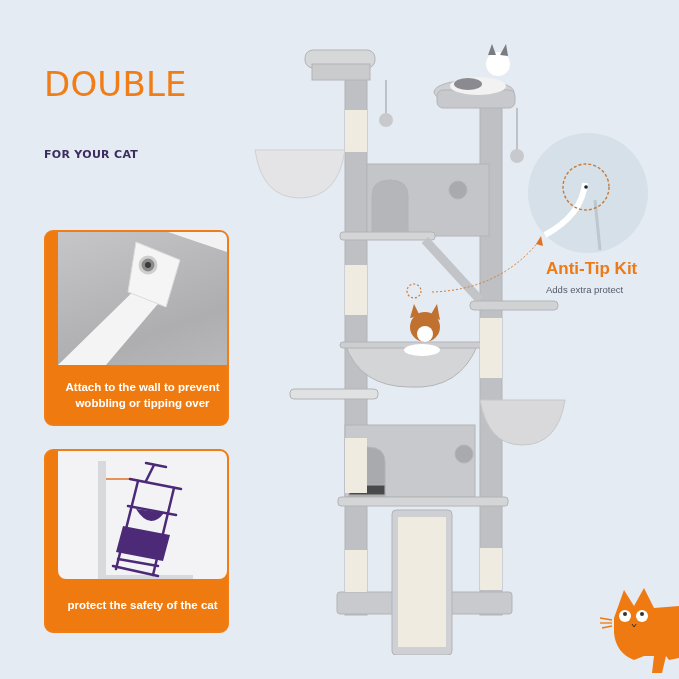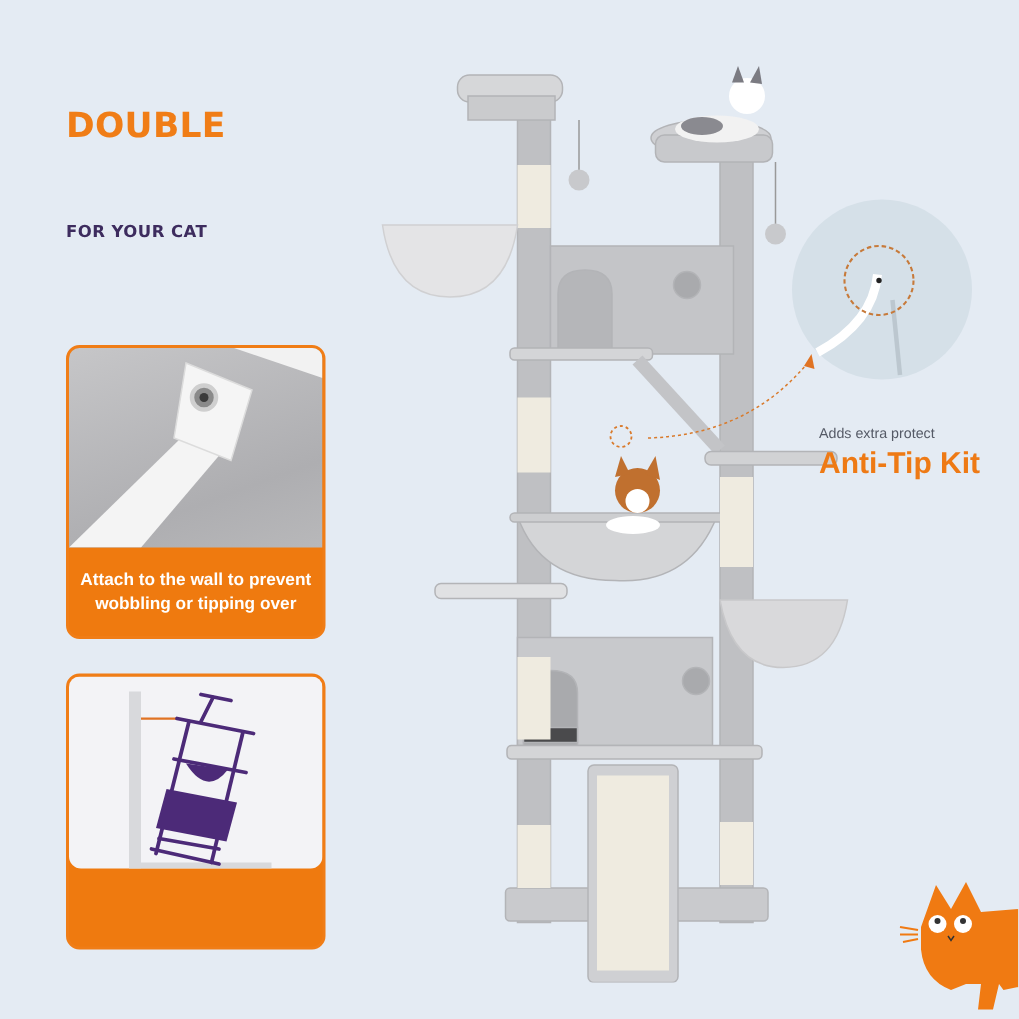--- a/index.html
+++ b/index.html
@@ -1,29 +1,29 @@
 <!DOCTYPE html>
 <html><head>
 <meta charset="utf-8">
 <style>
   html,body{margin:0;padding:0;}
   body{width:679px;height:679px;overflow:hidden;background:#e4ebf3;font-family:"Liberation Sans",sans-serif;position:relative;}
   .abs{position:absolute;}
-  .headline{left:44px;top:66px;color:#f07d16;font-weight:700;font-size:23px;line-height:37px;letter-spacing:0.2px;font-family:"DejaVu Sans",sans-serif;}
+  .headline{left:44px;top:66px;color:#f07d16;font-weight:400;font-size:34px;line-height:37px;letter-spacing:0.2px;font-family:"DejaVu Sans",sans-serif;}
   .subhead{left:44px;top:148px;color:#3d2c5e;font-weight:700;font-size:11px;letter-spacing:0.3px;font-family:"DejaVu Sans",sans-serif;}
-  .panel{left:44px;width:169px;border:2px solid #f07d16;border-radius:9px;overflow:hidden;background:#ef7a0f;}
+  .panel{left:44px;width:169px;border:2px solid #f07d16;border-radius:9px;overflow:hidden;background:#ef7a0f;padding-left:12px;}
   .panel .img{position:relative;width:100%;}
   .panel .cap{color:#fff;font-weight:700;font-size:11.5px;text-align:center;line-height:16px;display:flex;align-items:center;justify-content:center;}
   .p1{top:230px;height:192px;}
   .p1 .img{height:133px;background:linear-gradient(160deg,#c6c6c8,#aeaeb1 70%,#b8b8ba);}
   .p1 .cap{height:59px;}
   .p2{top:449px;height:180px;}
   .p2 .img{height:128px;background:#f3f3f6;border-radius:0 0 8px 8px;}
   .p2 .cap{height:52px;}
-  .kit-title{left:546px;top:259px;color:#ee7a15;font-weight:700;font-size:20px;margin-top:39px;}
+  .kit-title{left:546px;top:259px;color:#ee7a15;font-weight:700;font-size:17px;}
   .kit-sub{left:546px;top:284px;color:#555a66;font-size:9.5px;}
 </style>
 </head>
 <body>
 
 <div class="abs headline">
   <div>DOUBLE</div>
 </div>
 <div class="abs subhead">FOR YOUR CAT</div>
 
@@ -58,20 +58,21 @@
         <line x1="80" y1="30" x2="58" y2="118"></line>
         <line x1="116" y1="37" x2="95" y2="124"></line>
         <line x1="55" y1="115" x2="100" y2="125"></line>
         <line x1="70" y1="55" x2="118" y2="64"></line>
         <line x1="60" y1="108" x2="100" y2="115"></line>
       </g>
       <path d="M78,58 Q92,80 106,62 Z" fill="#4c2a78"></path>
       <polygon points="65,75 112,84 105,110 58,101" fill="#4c2a78"></polygon>
     </svg>
   </div>
+  <div class="cap">protect the safety of the cat</div>
 </div>
 
 <svg class="abs" style="left:250px;top:30px" width="330" height="625" viewBox="250 30 330 625">
   <g fill="#c3c4c7" stroke="#b3b4b7" stroke-width="1">
 
     <rect x="345" y="70" width="22" height="545" fill="#bfc0c3"></rect>
 
     <rect x="480" y="100" width="22" height="515" fill="#bfc0c3"></rect>
 
     <rect x="305" y="50" width="70" height="18" rx="8" fill="#d6d7d9"></rect>

